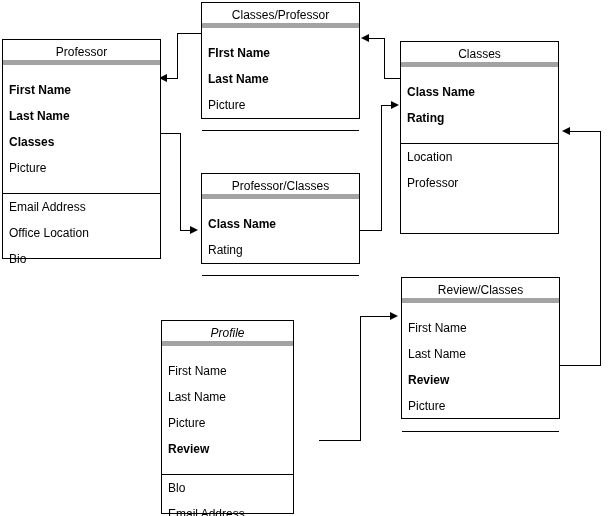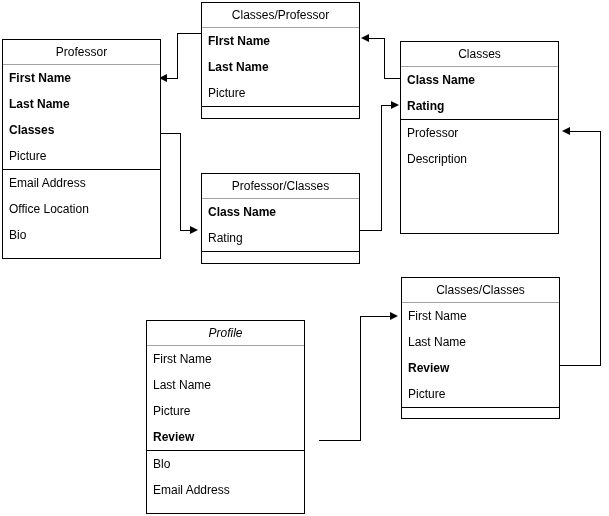--- a/index.html
+++ b/index.html
@@ -26,28 +26,29 @@
     border: 1px solid #000000;
     background: #ffffff;
     z-index: 3;
   }
   .entity-title {
     box-sizing: border-box;
     height: 25px;
     line-height: 24px;
     text-align: center;
     font-size: 12px;
-    border-bottom: 1px solid #a3a3a3;
+    border-bottom: 5px solid #a3a3a3;
     white-space: nowrap;
     overflow: hidden;
   }
   .entity-title.italic { font-style: italic; }
 
   .section {
     box-sizing: border-box;
+    margin-top: 12px;
   }
   .section + .section {
     border-top: 1px solid #000000;
   }
   .section.empty {
     height: 6px;
   }
 
   .field {
     box-sizing: border-box;
@@ -146,46 +147,46 @@
     <div class="section empty"></div>
   </div>
 
   <div class="entity" style="left:400px; top:41px; width:159px; height:193px;">
     <div class="entity-title">Classes</div>
     <div class="section">
       <div class="field bold">Class Name</div>
       <div class="field bold">Rating</div>
     </div>
     <div class="section">
+      <div class="field">Location</div>
       <div class="field">Professor</div>
-      <div class="field">Description</div>
     </div>
   </div>
 
   <div class="entity" style="left:201px; top:173px; width:159px; height:91px;">
     <div class="entity-title">Professor/Classes</div>
     <div class="section">
       <div class="field bold">Class Name</div>
       <div class="field">Rating</div>
     </div>
     <div class="section empty"></div>
   </div>
 
   <div class="entity" style="left:401px; top:277px; width:159px; height:142px;">
-    <div class="entity-title">Classes/Classes</div>
+    <div class="entity-title">Review/Classes</div>
     <div class="section">
       <div class="field">First Name</div>
       <div class="field">Last Name</div>
       <div class="field bold">Review</div>
       <div class="field">Picture</div>
     </div>
     <div class="section empty"></div>
   </div>
 
-  <div class="entity" style="left:146px; top:320px; width:159px; height:194px;">
+  <div class="entity" style="left:161px; top:320px; width:133px; height:194px;">
     <div class="entity-title italic">Profile</div>
     <div class="section">
       <div class="field">First Name</div>
       <div class="field">Last Name</div>
       <div class="field">Picture</div>
       <div class="field bold">Review</div>
     </div>
     <div class="section">
       <div class="field">Blo</div>
       <div class="field">Email Address</div>

